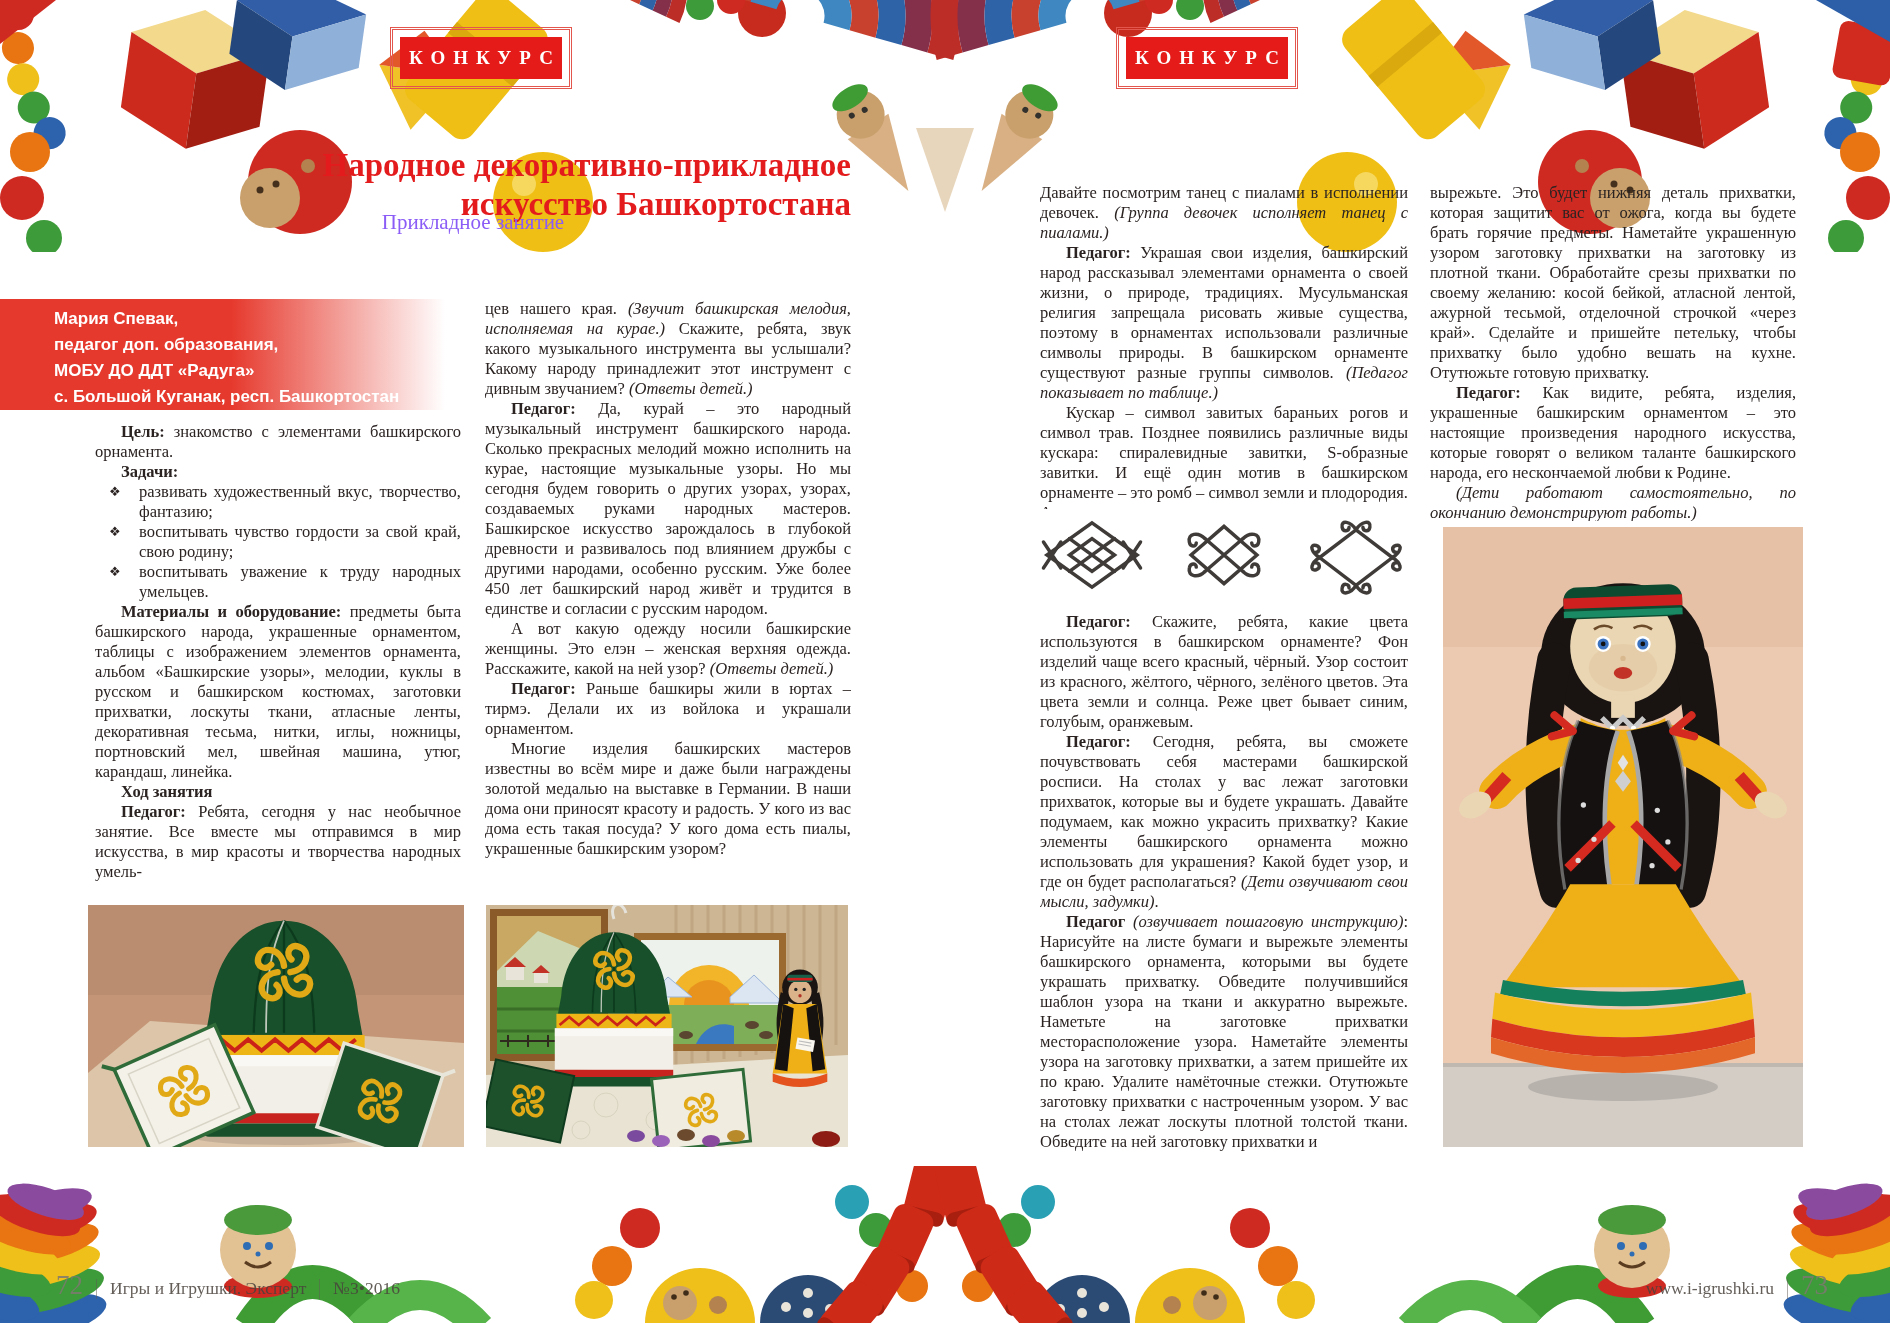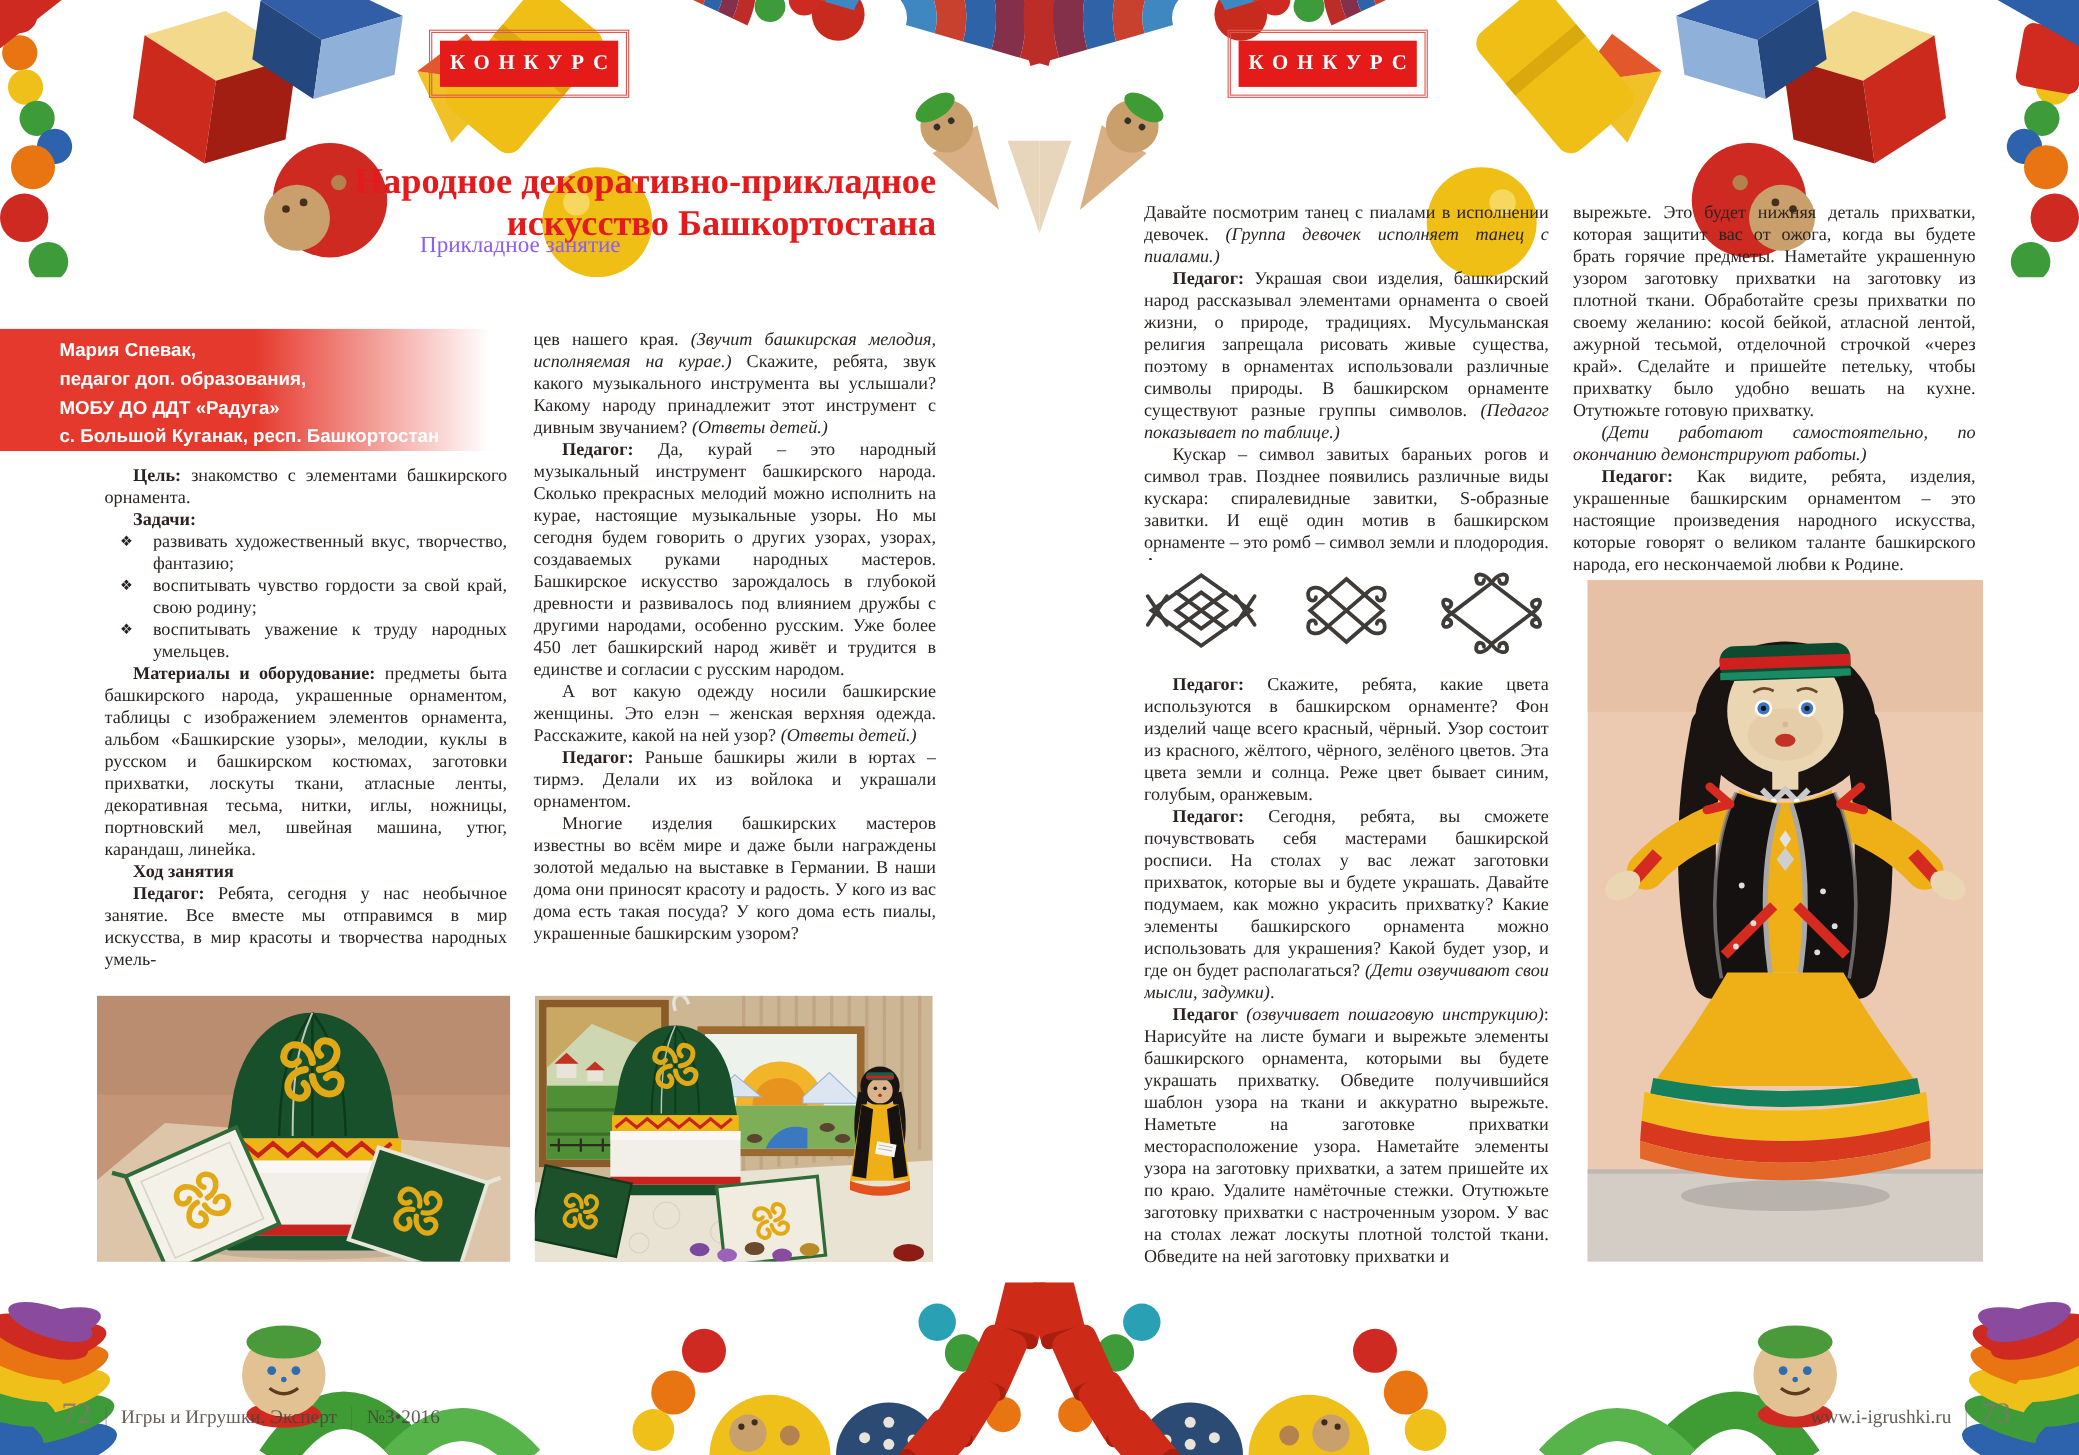--- a/index.html
+++ b/index.html
@@ -417,22 +417,22 @@
   </svg>
 </div>
 
 <div class="page-col" id="col-r1b">
     <p class="para p"><span class="seg-b">Педагог: </span><span class="seg-n">Скажите, ребята, какие цвета используются в башкирском орнаменте? Фон изделий чаще всего красный, чёрный. Узор состоит из красного, жёлтого, чёрного, зелёного цветов. Эта цвета земли и солнца. Реже цвет бывает синим, голубым, оранжевым.</span></p>
     <p class="para p"><span class="seg-b">Педагог: </span><span class="seg-n">Сегодня, ребята, вы сможете почувствовать себя мастерами башкирской росписи. На столах у вас лежат заготовки прихваток, которые вы и будете украшать. Давайте подумаем, как можно украсить прихватку? Какие элементы башкирского орнамента можно использовать для украшения? Какой будет узор, и где он будет располагаться? </span><span class="seg-i">(Дети озвучивают свои мысли, задумки)</span><span class="seg-n">.</span></p>
     <p class="para p"><span class="seg-b">Педагог </span><span class="seg-i">(озвучивает пошаговую инструкцию)</span><span class="seg-n">: Нарисуйте на листе бумаги и вырежьте элементы башкирского орнамента, которыми вы будете украшать прихватку. Обведите получившийся шаблон узора на ткани и аккуратно вырежьте. Наметьте на заготовке прихватки месторасположение узора. Наметайте элементы узора на заготовку прихватки, а затем пришейте их по краю. Удалите намёточные стежки. Отутюжьте заготовку прихватки с настроченным узором. У вас на столах лежат лоскуты плотной толстой ткани. Обведите на ней заготовку прихватки и</span></p>
   </div>
 <div class="page-col" id="col-r2">
     <p class="para np"><span class="seg-n">вырежьте. Это будет нижняя деталь прихватки, которая защитит вас от ожога, когда вы будете брать горячие предметы. Наметайте украшенную узором заготовку прихватки на заготовку из плотной ткани. Обработайте срезы прихватки по своему желанию: косой бейкой, атласной лентой, ажурной тесьмой, отделочной строчкой «через край». Сделайте и пришейте петельку, чтобы прихватку было удобно вешать на кухне. Отутюжьте готовую прихватку.</span></p>
+    <p class="para p"><span class="seg-b">Педагог: </span><span class="seg-n">Как видите, ребята, изделия, украшенные башкирским орнаментом – это настоящие произведения народного искусства, которые говорят о великом таланте башкирского народа, его нескончаемой любви к Родине.</span></p>
     <p class="para p"><span class="seg-i">(Дети работают самостоятельно, по окончанию демонстрируют работы.)</span></p>
-    <p class="para p"><span class="seg-b">Педагог: </span><span class="seg-n">Как видите, ребята, изделия, украшенные башкирским орнаментом – это настоящие произведения народного искусства, которые говорят о великом таланте башкирского народа, его нескончаемой любви к Родине.</span></p>
   </div>
 
 <div class="photo" id="photo3">
   <svg width="360" height="620" viewBox="0 0 360 620" aria-label="кукла в башкирском национальном костюме">
     <rect width="360" height="620" fill="#eccab1"></rect>
     <rect width="360" height="120" fill="#e2bb9f" opacity=".6"></rect>
     <rect y="538" width="360" height="82" fill="#d3cdc6"></rect>
     <rect y="536" width="360" height="4" fill="#bfb8b0"></rect>
     <ellipse cx="180" cy="560" rx="95" ry="14" fill="#000" opacity=".13"></ellipse>
     <g transform="translate(180,80) scale(1.32)">

